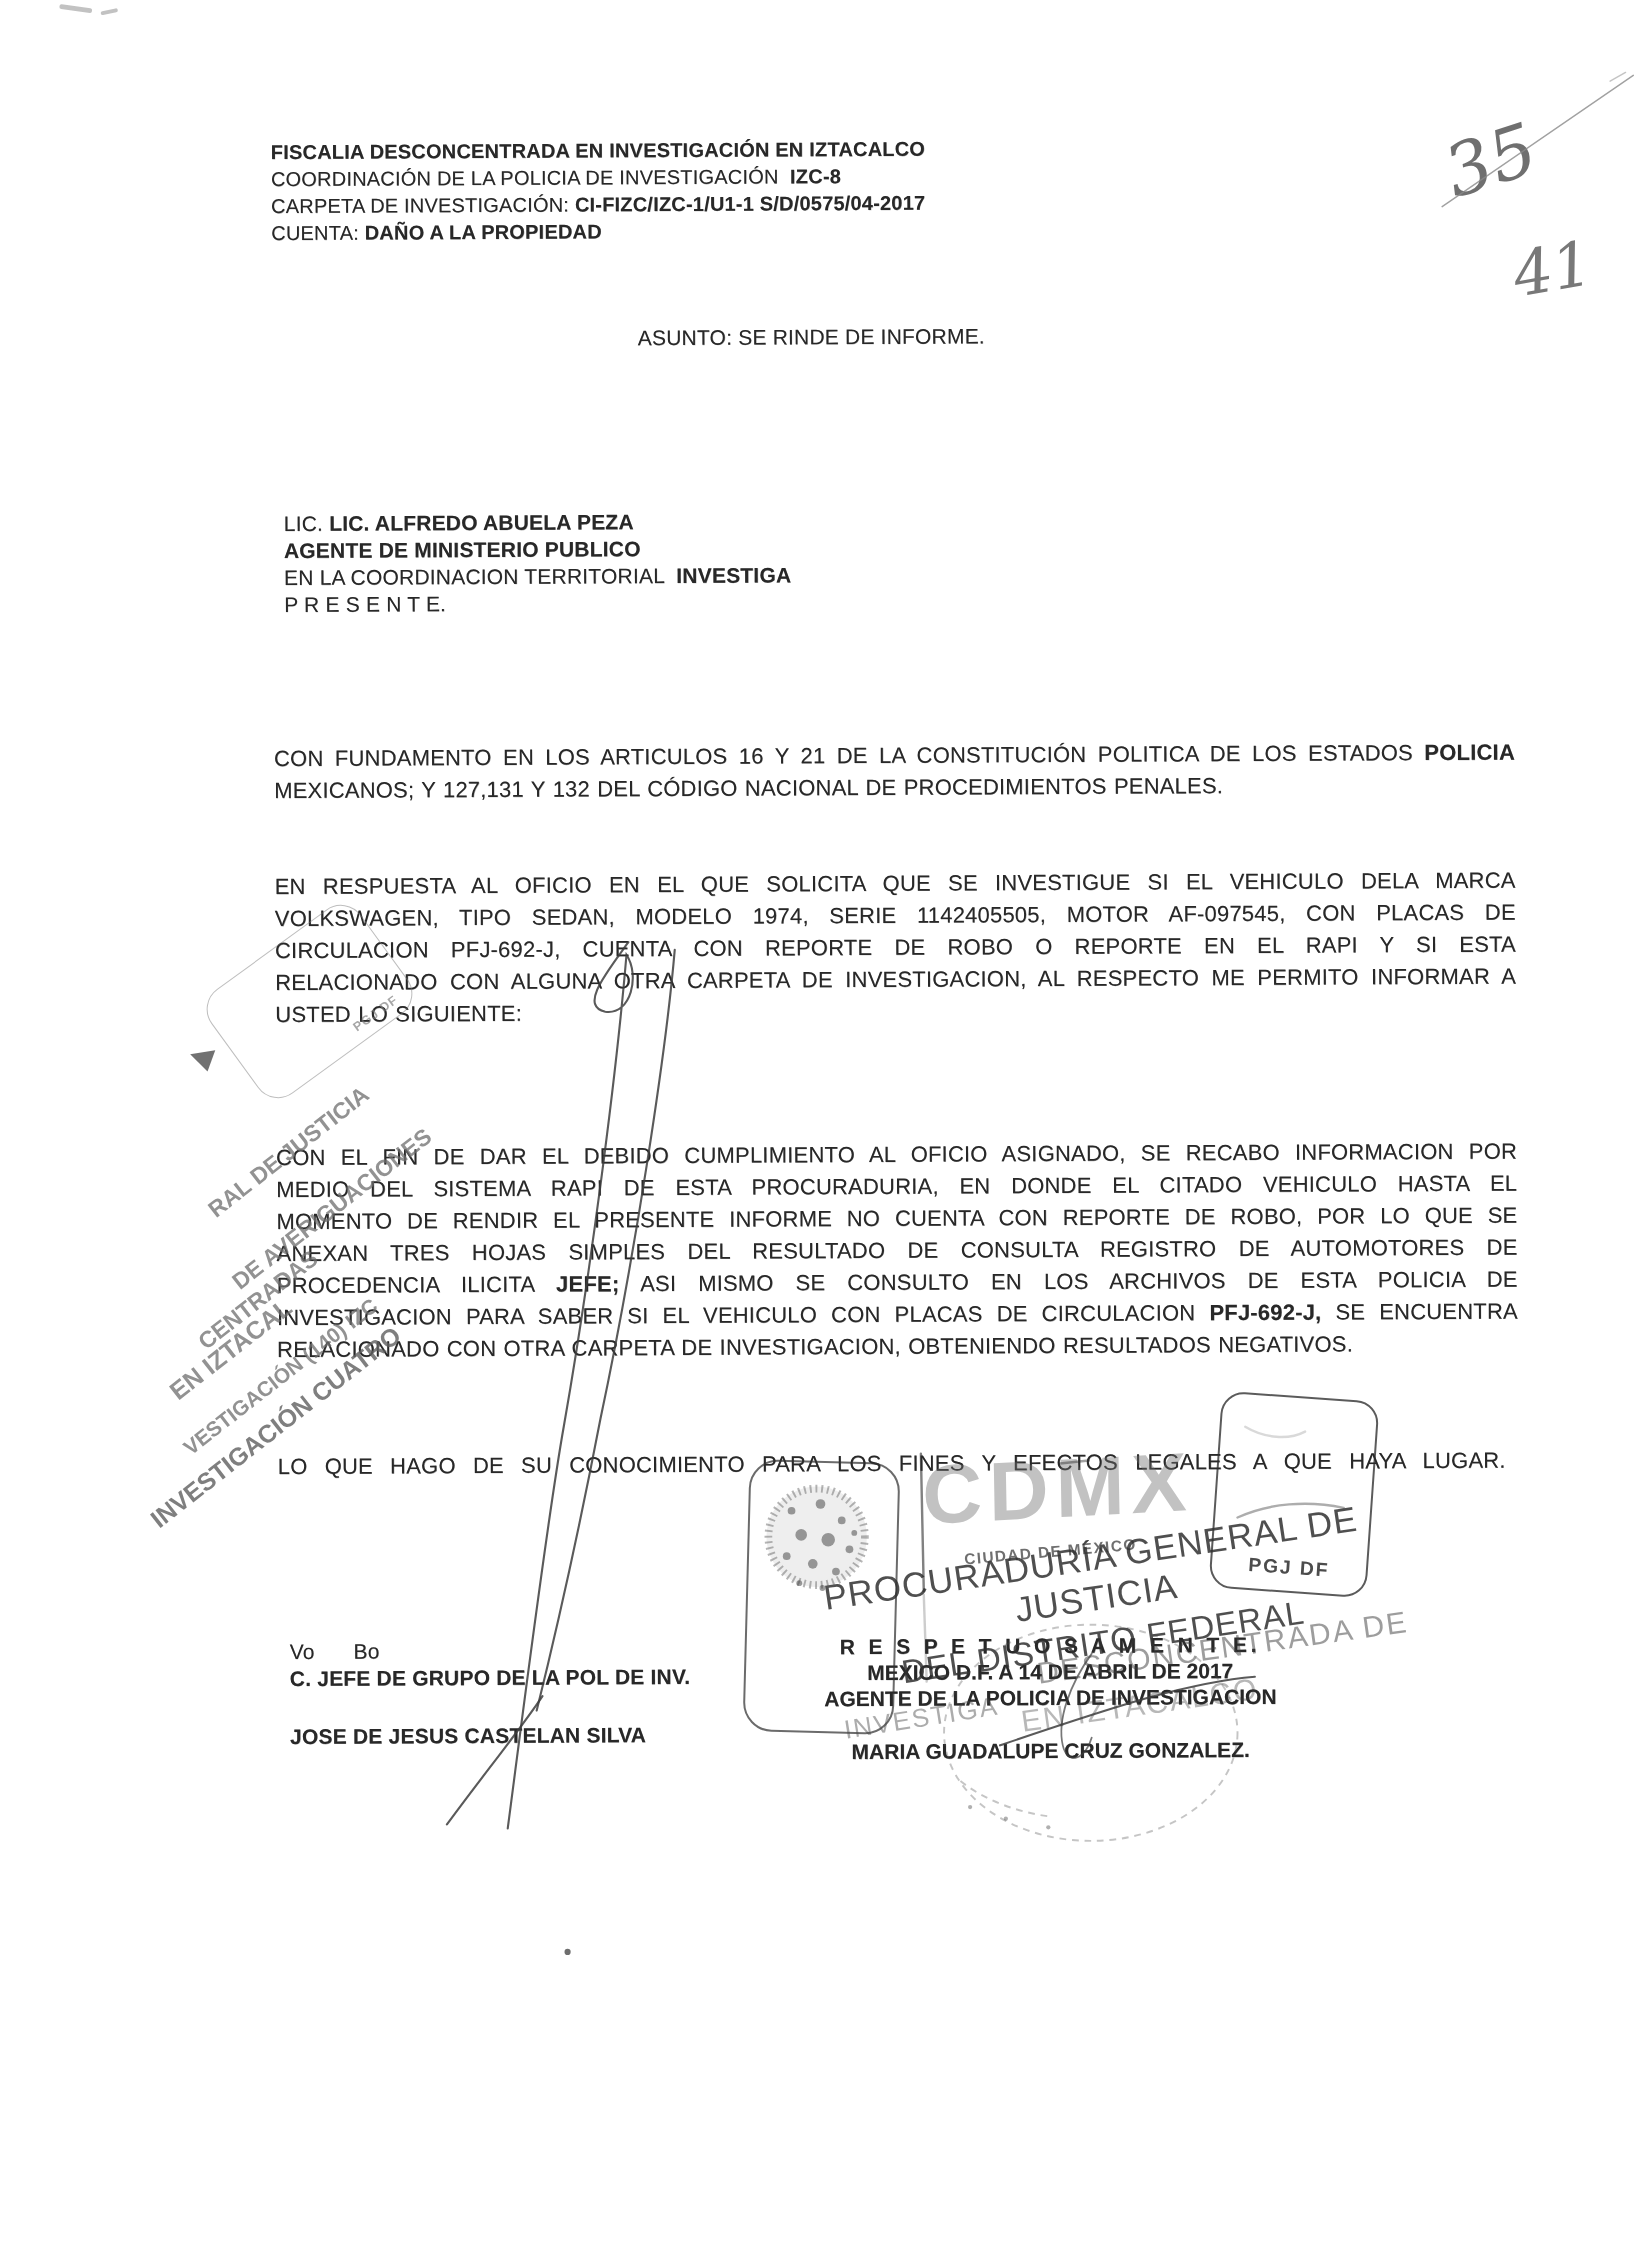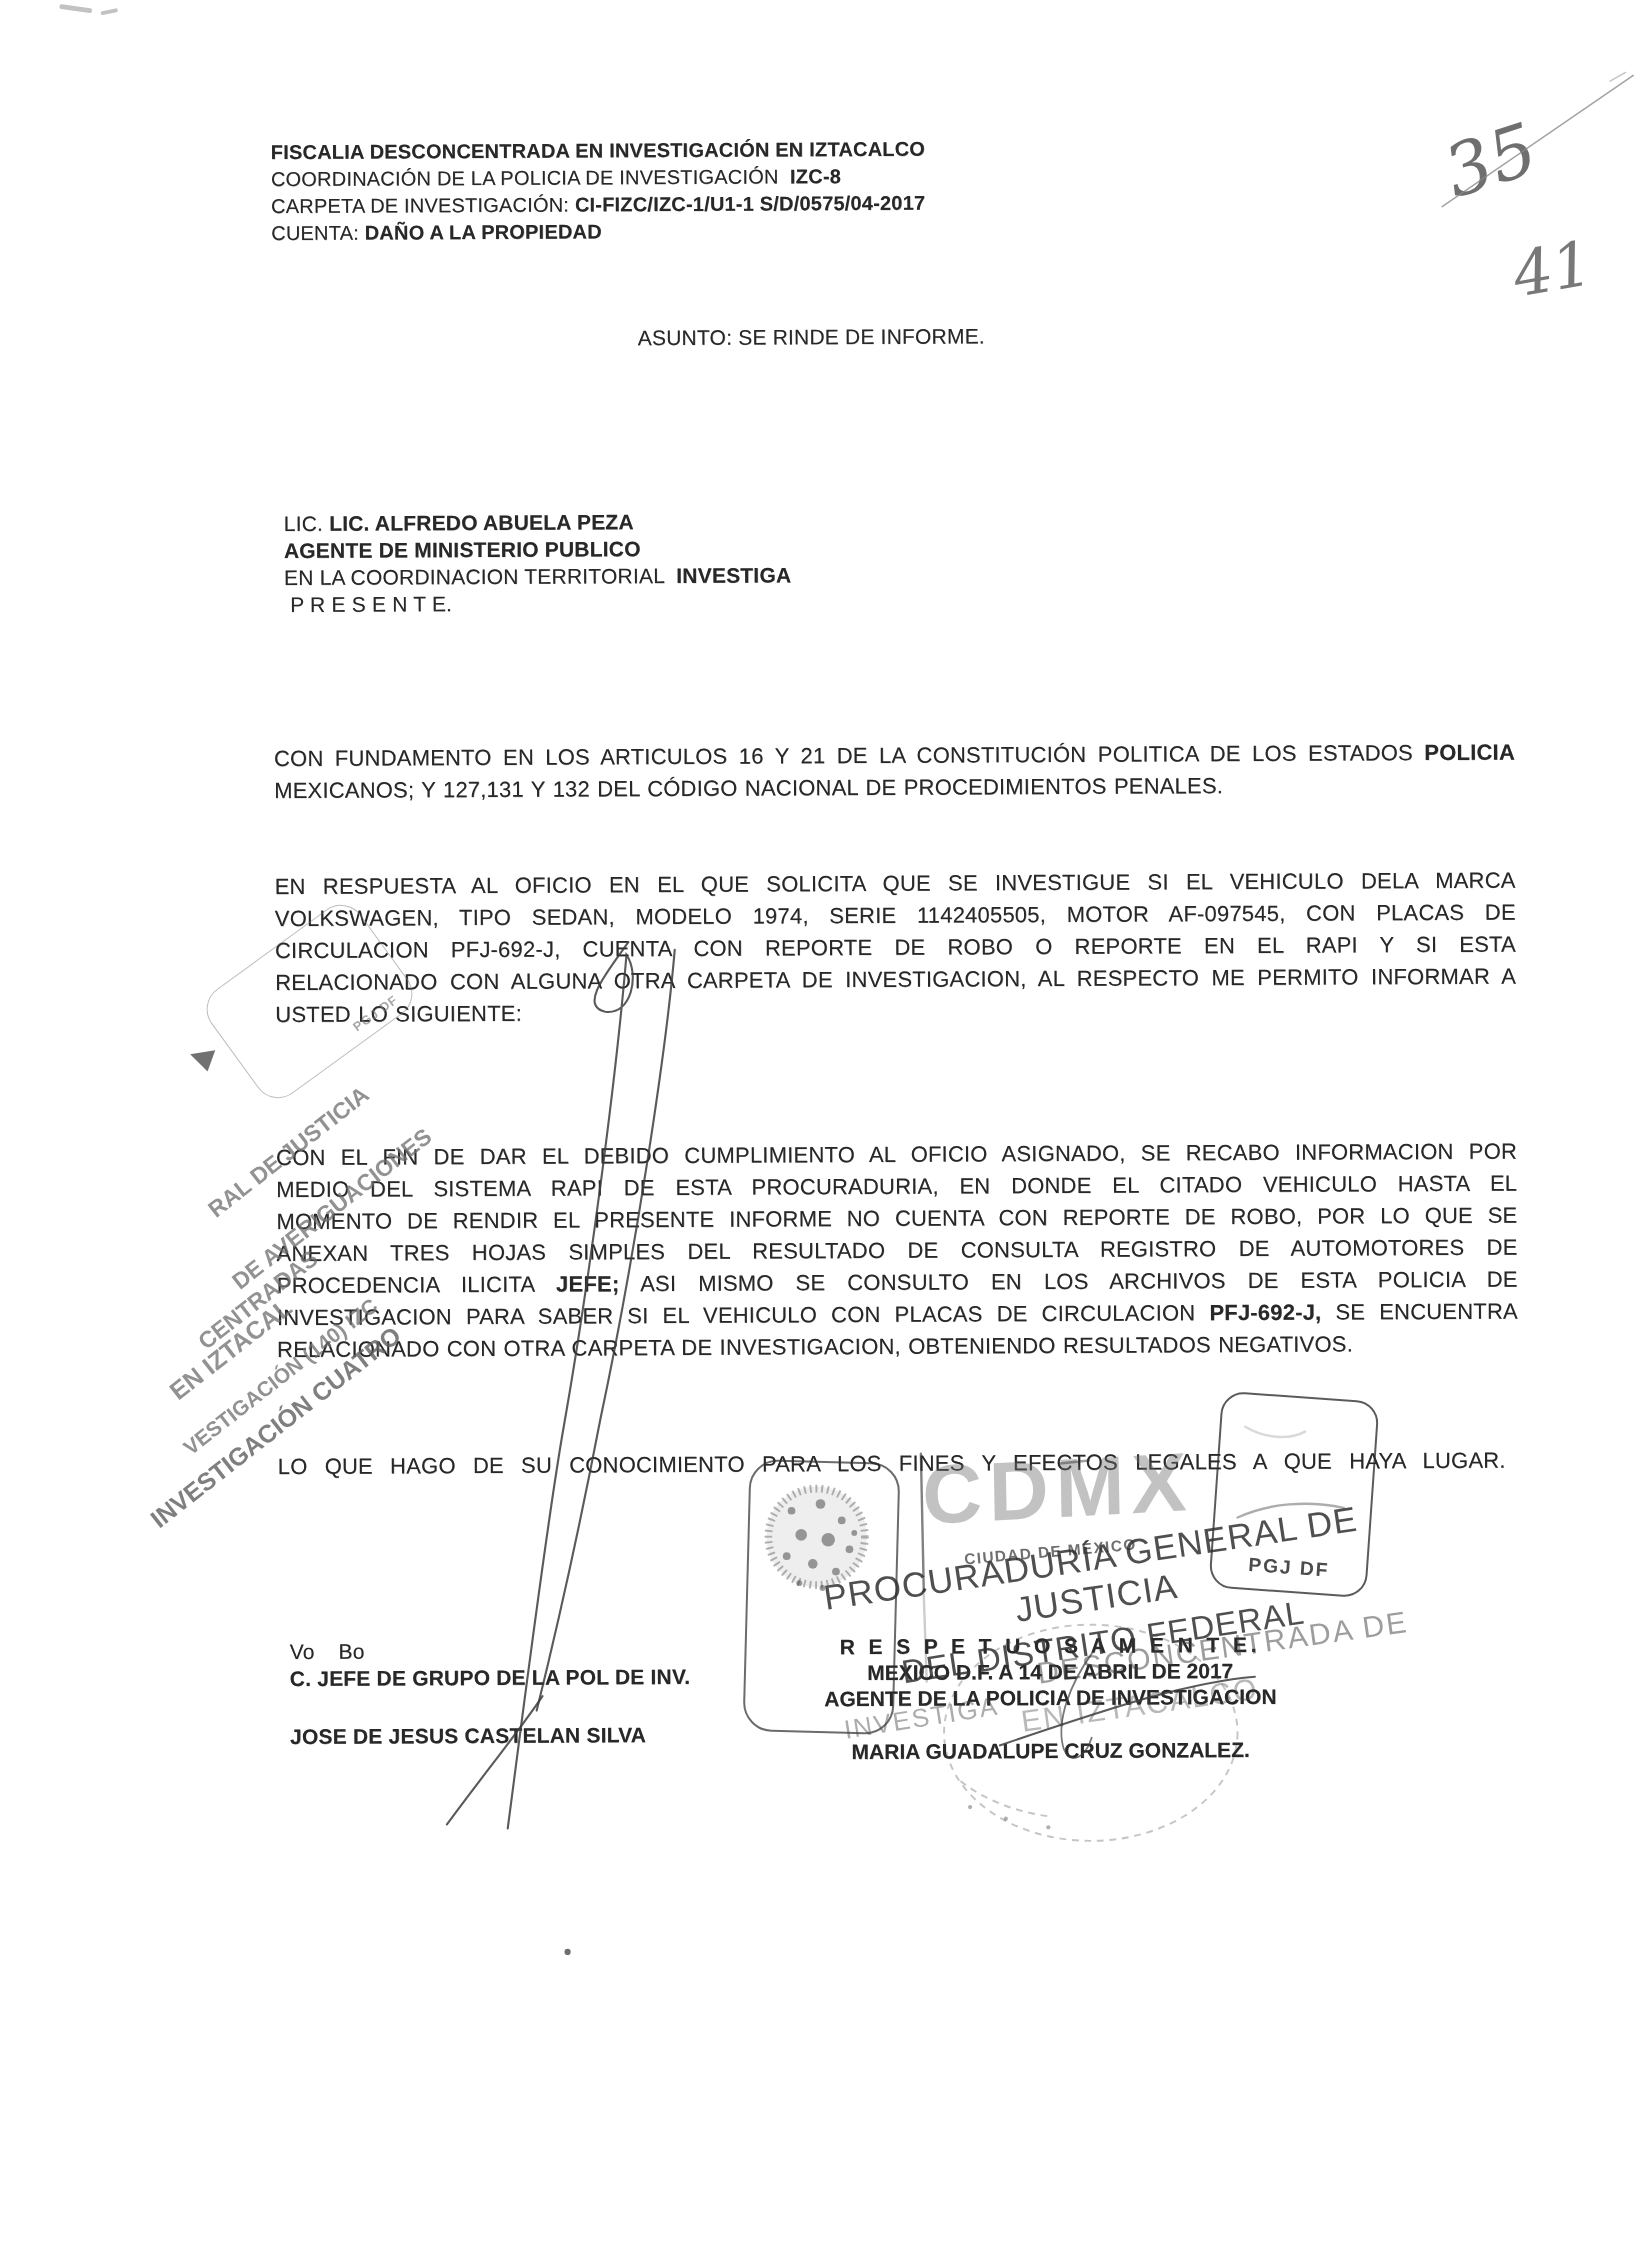--- a/index.html
+++ b/index.html
@@ -111,21 +111,21 @@
     <div class="tl hdr b" style="left:271px;top:139px;">FISCALIA DESCONCENTRADA EN INVESTIGACIÓN EN IZTACALCO</div>
     <div class="tl hdr" style="left:271px;top:166px;"><span>COORDINACIÓN DE LA POLICIA DE INVESTIGACIÓN  </span><span class="b">IZC-8</span></div>
     <div class="tl hdr" style="left:271px;top:193px;"><span>CARPETA DE INVESTIGACIÓN: </span><span class="b">CI-FIZC/IZC-1/U1-1 S/D/0575/04-2017</span></div>
     <div class="tl hdr" style="left:271px;top:220px;"><span>CUENTA: </span><span class="b">DAÑO A LA PROPIEDAD</span></div>
 
     <div class="tl" style="left:637px;top:328px;font-size:21px;">ASUNTO: SE RINDE DE INFORME.</div>
 
     <div class="tl addr" style="left:282px;top:510px;"><span>LIC. </span><span class="b">LIC. ALFREDO ABUELA PEZA</span></div>
     <div class="tl addr b" style="left:282px;top:537px;">AGENTE DE MINISTERIO PUBLICO</div>
     <div class="tl addr" style="left:282px;top:564px;"><span>EN LA COORDINACION TERRITORIAL  </span><span class="b">INVESTIGA</span></div>
-    <div class="tl addr spread" style="left:288px;top:591px;">P R E S E N T E.</div>
+    <div class="tl addr spread" style="left:282px;top:591px;">P R E S E N T E.</div>
 
     <div class="para" style="top:743px;">
       <div class="ln"><span>CON FUNDAMENTO EN LOS ARTICULOS 16 Y 21 DE LA CONSTITUCIÓN POLITICA DE LOS ESTADOS </span><span class="b">POLICIA</span></div>
       <div class="ln last">MEXICANOS; Y 127,131 Y 132 DEL CÓDIGO NACIONAL DE PROCEDIMIENTOS PENALES.</div>
     </div>
 
     <div class="para" style="top:871px;">
       <div class="ln">EN RESPUESTA AL OFICIO EN EL QUE SOLICITA QUE SE INVESTIGUE SI EL VEHICULO DELA MARCA</div>
       <div class="ln">VOLKSWAGEN, TIPO SEDAN, MODELO 1974, SERIE 1142405505, MOTOR AF-097545, CON PLACAS DE</div>
       <div class="ln">CIRCULACION PFJ-692-J, CUENTA CON REPORTE DE ROBO O REPORTE EN EL RAPI Y SI ESTA</div>
@@ -140,21 +140,21 @@
       <div class="ln">ANEXAN TRES HOJAS SIMPLES DEL RESULTADO DE CONSULTA REGISTRO DE AUTOMOTORES DE</div>
       <div class="ln"><span>PROCEDENCIA ILICITA  </span><span class="b">JEFE;</span><span> ASI MISMO SE CONSULTO EN LOS ARCHIVOS DE ESTA POLICIA DE</span></div>
       <div class="ln"><span>INVESTIGACION PARA SABER SI EL VEHICULO CON PLACAS DE CIRCULACION </span><span class="b">PFJ-692-J,</span><span> SE ENCUENTRA</span></div>
       <div class="ln last">RELACIONADO CON OTRA CARPETA DE INVESTIGACION, OBTENIENDO RESULTADOS NEGATIVOS.</div>
     </div>
 
     <div class="para" style="top:1451px;width:1228px;">
       <div class="ln">LO QUE HAGO DE SU CONOCIMIENTO PARA LOS FINES  Y EFECTOS LEGALES A QUE HAYA LUGAR.</div>
     </div>
 
-    <div class="tl sig" style="left:282px;top:1639px;"><span>Vo</span><span style="margin-left:24px;">Bo</span></div>
+    <div class="tl sig" style="left:282px;top:1639px;"><span>Vo</span><span style="margin-left:39px;">Bo</span></div>
     <div class="tl sig b" style="left:282px;top:1666px;">C. JEFE DE GRUPO DE LA POL DE INV.</div>
     <div class="tl sig b" style="left:282px;top:1724px;">JOSE DE JESUS CASTELAN SILVA</div>
 
     <div class="abs" style="left:743px;top:1637px;width:599px;text-align:center;">
       <div class="sig b spread" style="text-shadow:0.3px 0.3px 0.4px rgba(10,10,10,.35);">R E S P E T U O S A M E N T E.</div>
       <div class="sig b" style="text-shadow:0.3px 0.3px 0.4px rgba(10,10,10,.35);">MEXICO D.F. A 14 DE ABRIL DE 2017</div>
       <div class="sig b" style="text-shadow:0.3px 0.3px 0.4px rgba(10,10,10,.35);">AGENTE DE LA POLICIA DE INVESTIGACION</div>
       <div class="sig b" style="margin-top:27px;text-shadow:0.3px 0.3px 0.4px rgba(10,10,10,.35);">MARIA GUADALUPE CRUZ GONZALEZ.</div>
     </div>
   </div>

